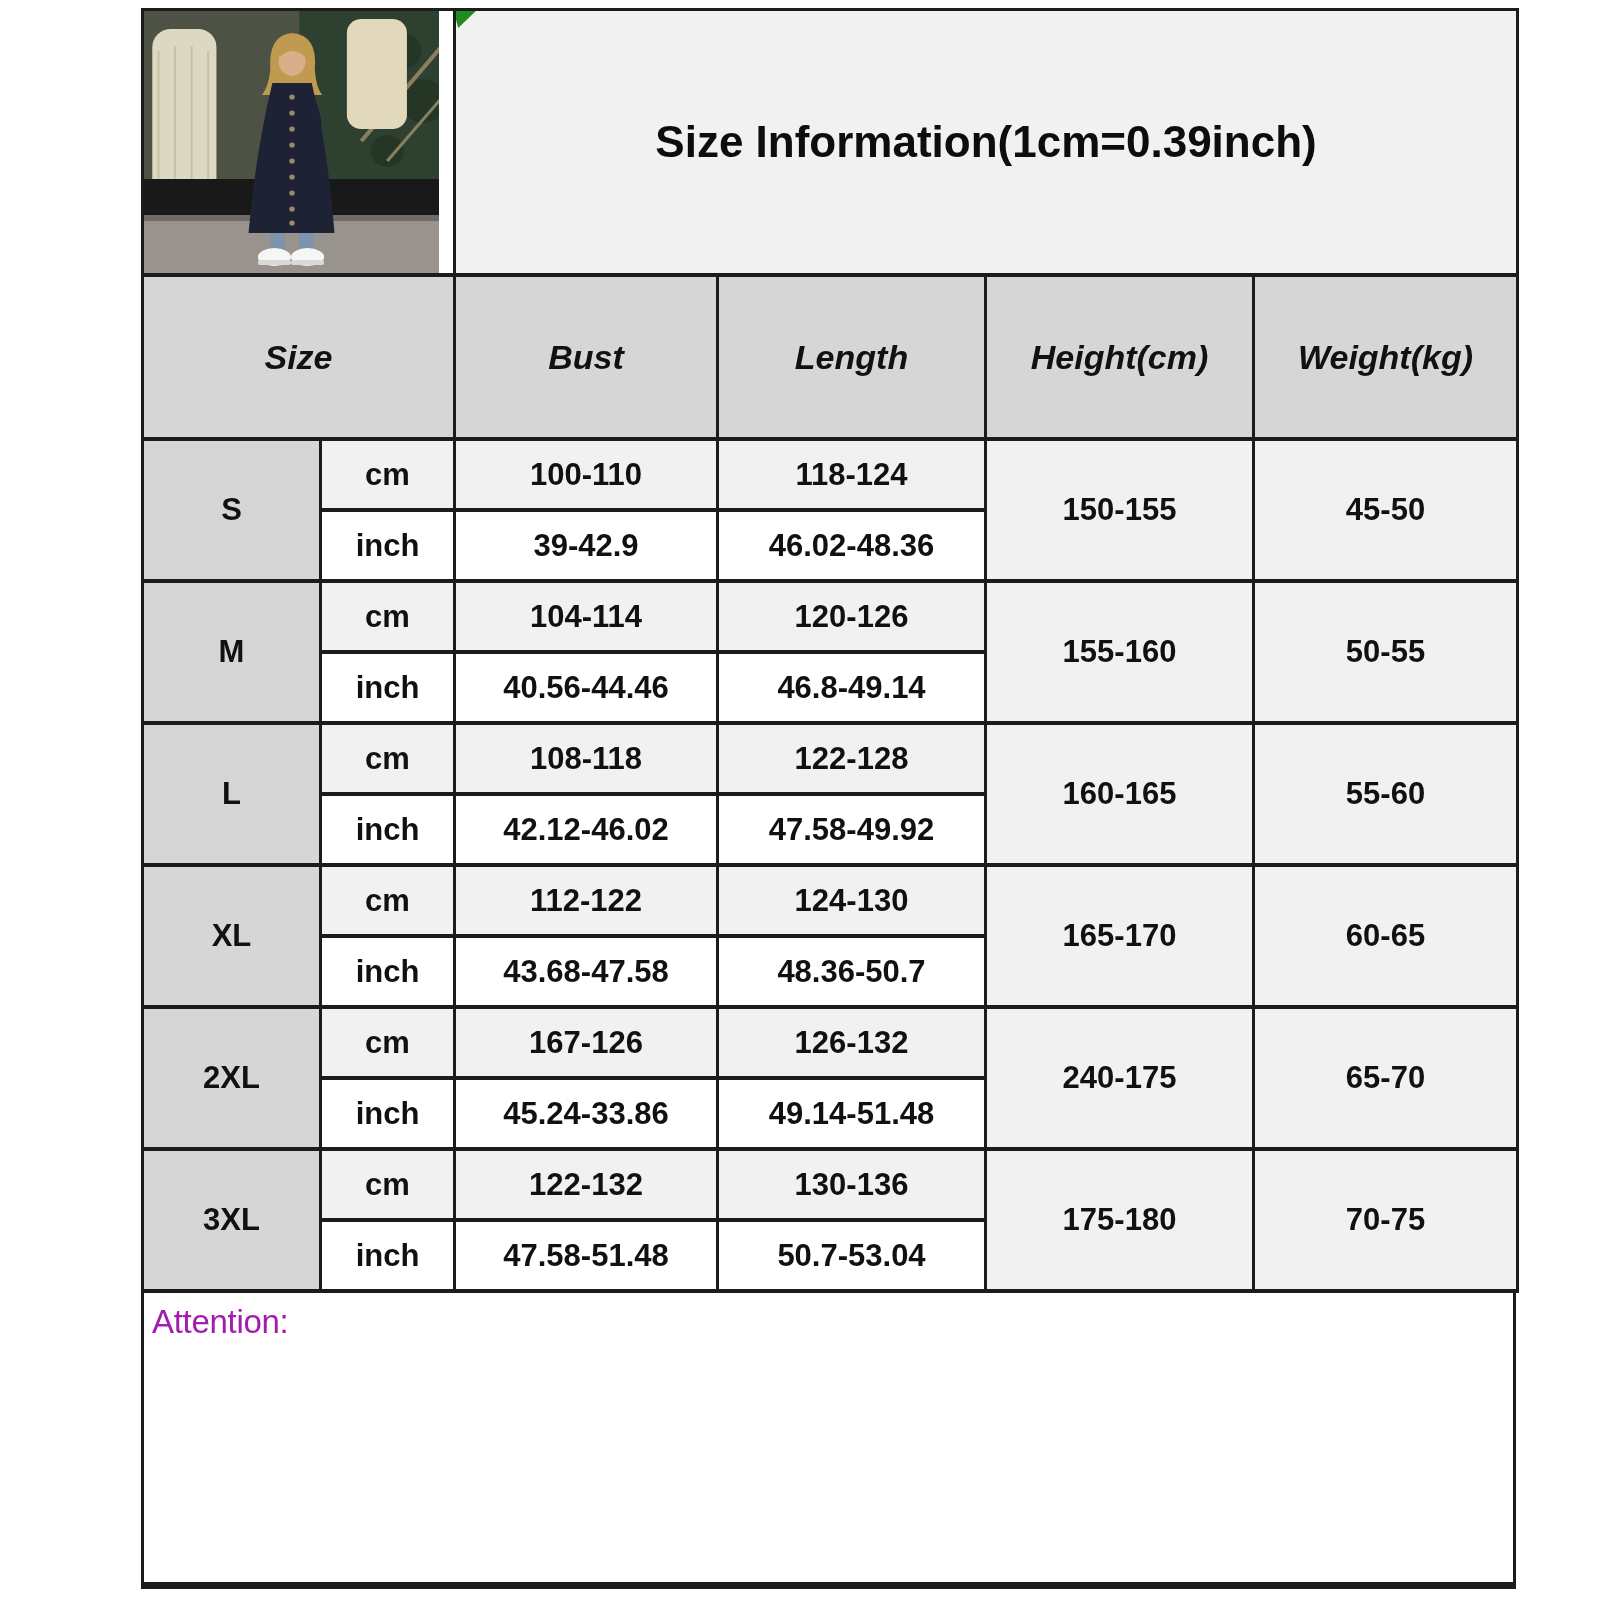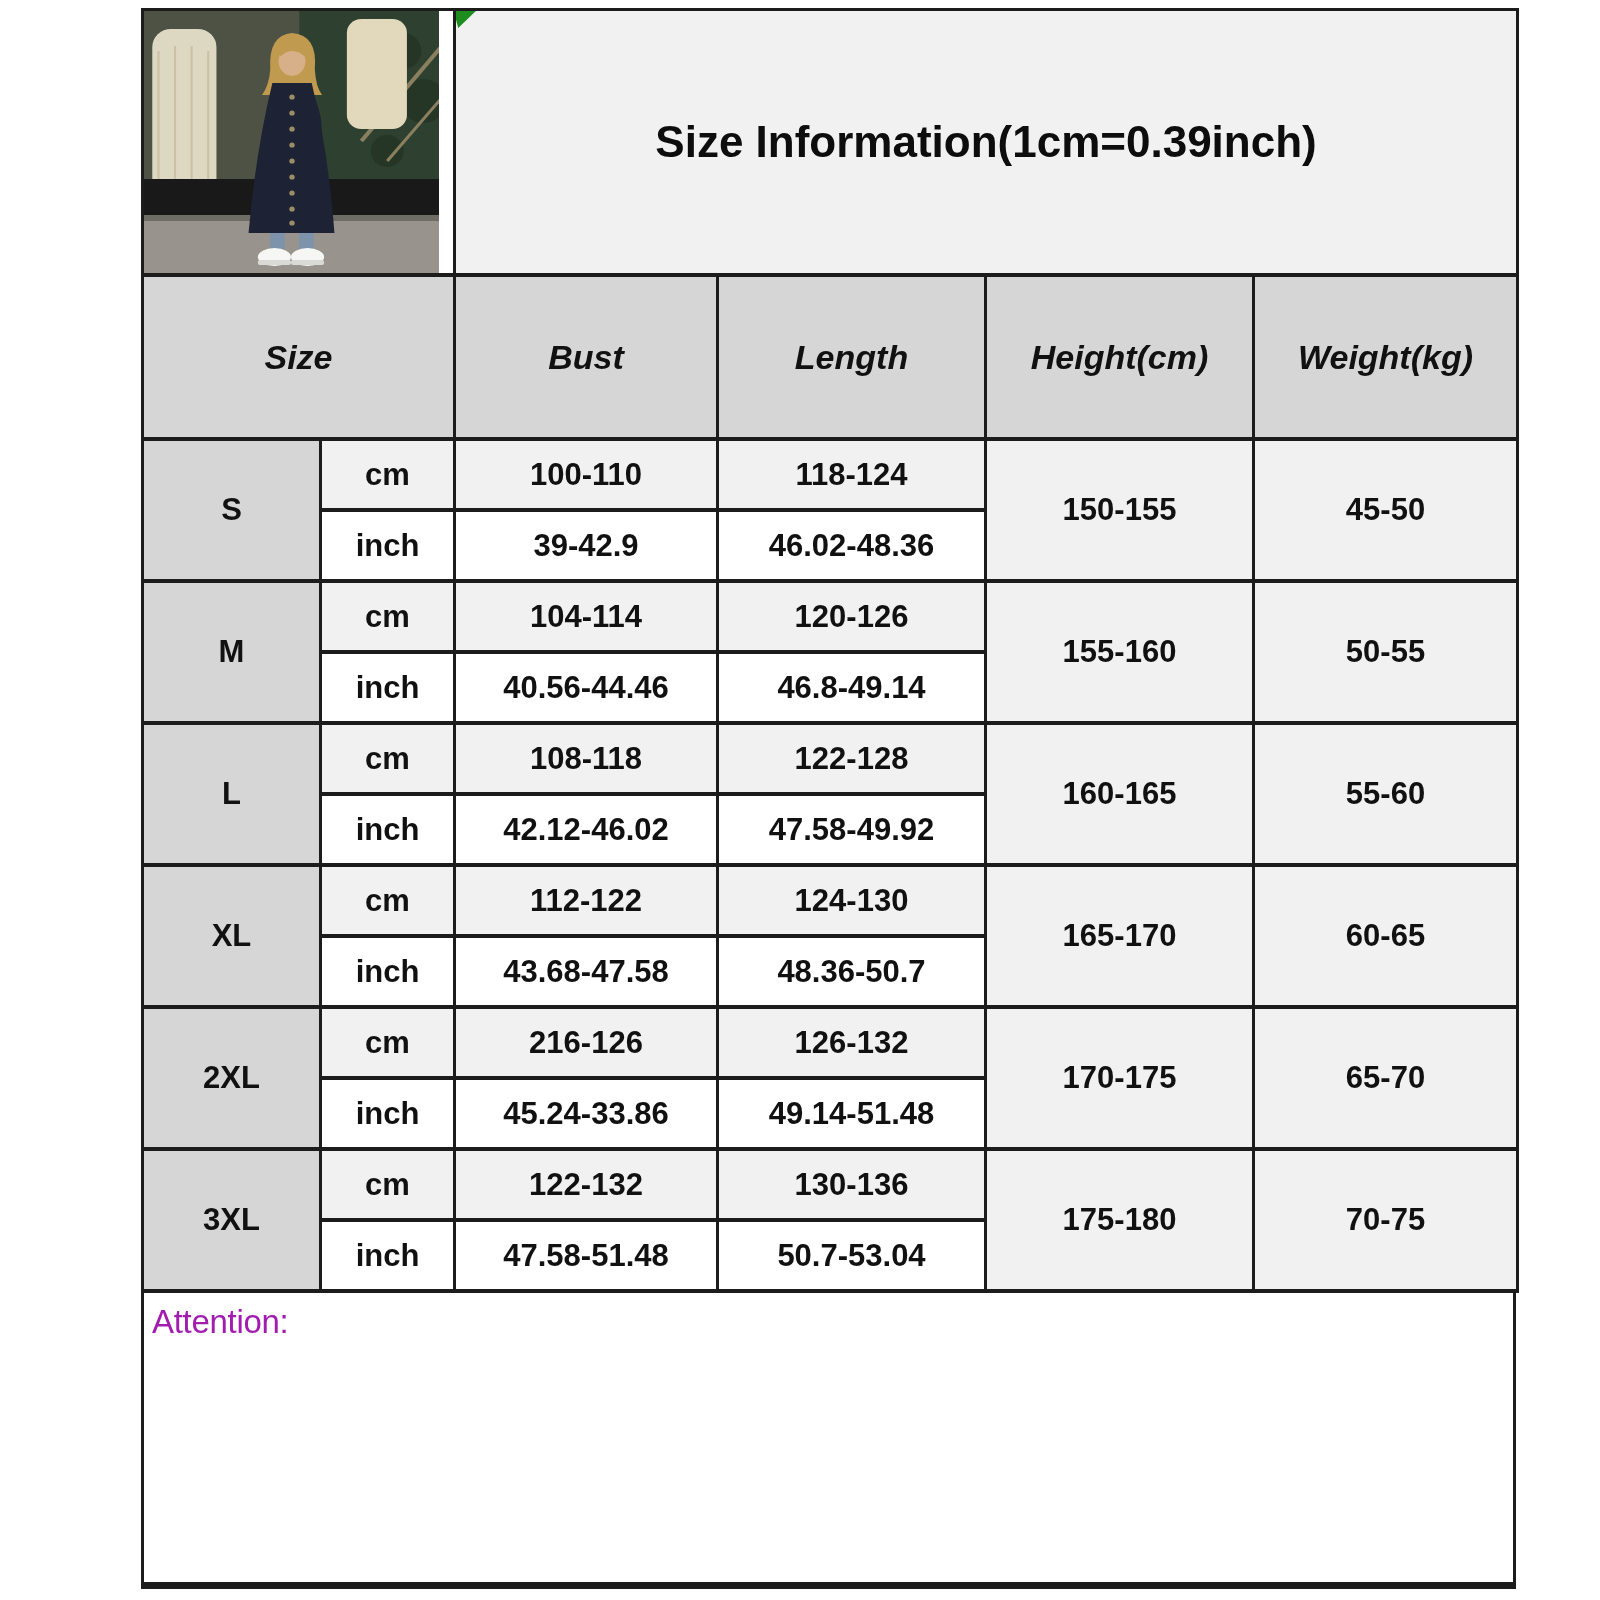--- a/index.html
+++ b/index.html
@@ -180,23 +180,23 @@
   </tr>
   <tr class="inch-row">
     <td class="c-inch">inch</td>
     <td class="c-inch">43.68-47.58</td>
     <td class="c-inch">48.36-50.7</td>
   </tr>
 
   <tr class="cm-row">
     <td class="size-cell" rowspan="2">2XL</td>
     <td class="c-cm">cm</td>
-    <td class="c-cm">216-126</td>
+    <td class="c-cm">167-126</td>
     <td class="c-cm">126-132</td>
-    <td class="span-cell" rowspan="2">170-175</td>
+    <td class="span-cell" rowspan="2">240-175</td>
     <td class="span-cell" rowspan="2">65-70</td>
   </tr>
   <tr class="inch-row">
     <td class="c-inch">inch</td>
     <td class="c-inch">45.24-33.86</td>
     <td class="c-inch">49.14-51.48</td>
   </tr>
 
   <tr class="cm-row">
     <td class="size-cell" rowspan="2">3XL</td>

